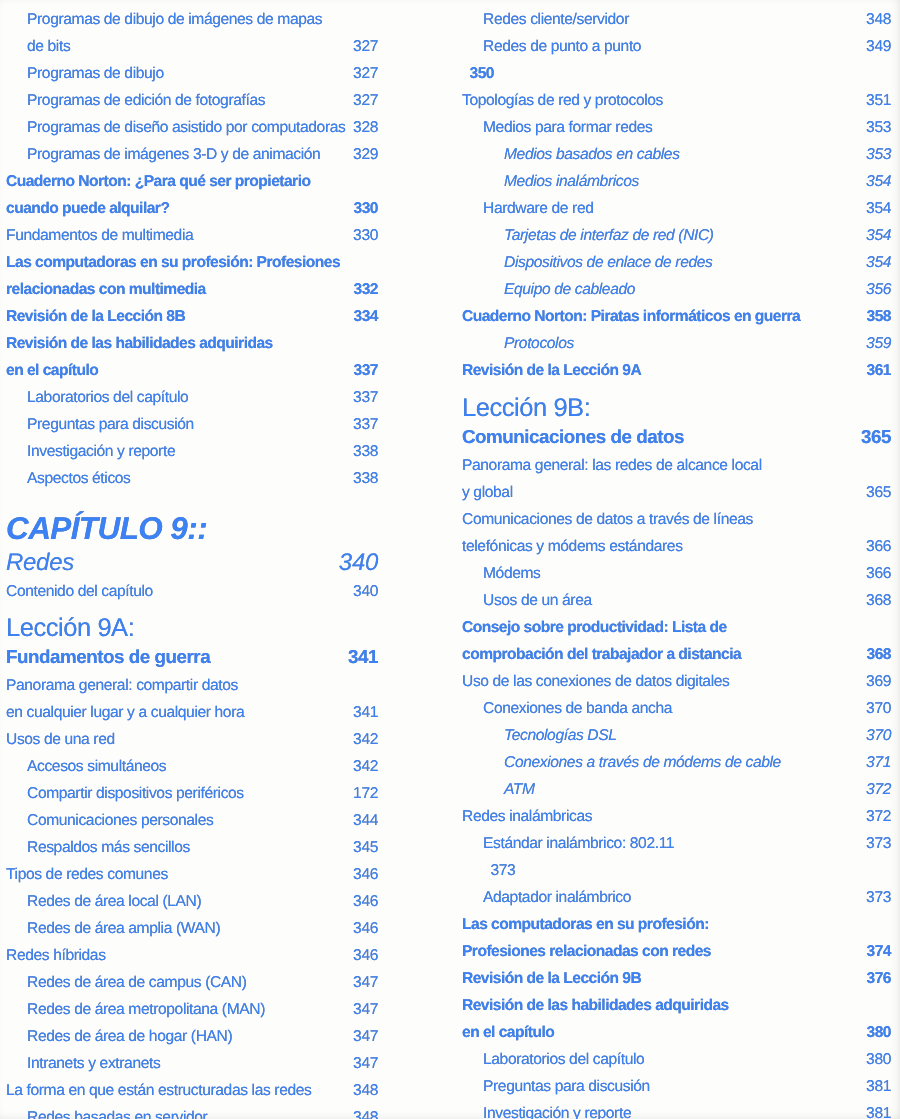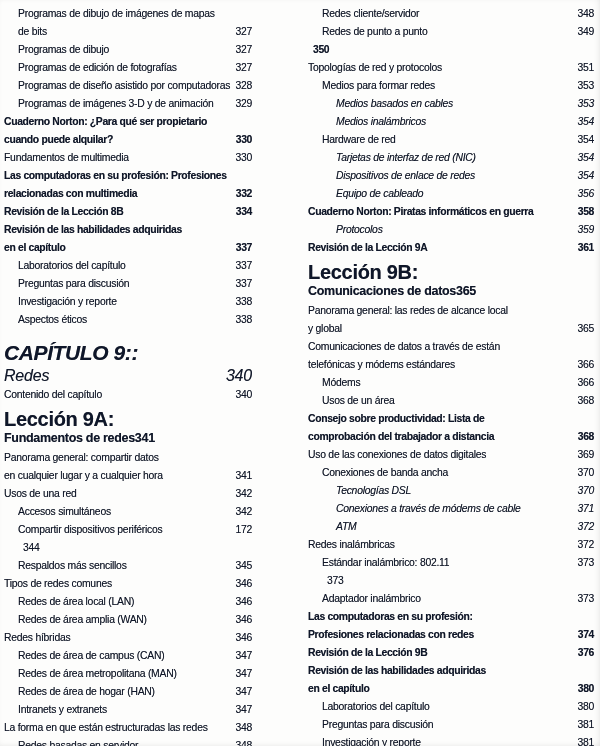--- a/index.html
+++ b/index.html
@@ -9,21 +9,21 @@
   }
   .page {
     position: relative;
     width: 600px;
     height: 746px;
     box-sizing: border-box;
     background: #fdfdfc;
     padding: 5px 6px 0 4px;
     overflow: hidden;
     font-family: "Liberation Sans", "DejaVu Sans", sans-serif;
-    color: #0f172a;
+    color: #3b82f6;
     box-shadow: inset -3px 0 7px -3px rgba(0,0,0,0.10), inset 0 -3px 7px -3px rgba(0,0,0,0.06);
   }
   .columns {
     display: grid;
     grid-template-columns: 248px 286px;
     column-gap: 56px;
   }
   .col {
     display: block;
     min-width: 0;
@@ -61,29 +61,29 @@
     justify-content: space-between;
     align-items: center;
     font-size: 16px;
     line-height: 21px;
     letter-spacing: -0.2px;
     text-shadow: 0 0 0.4px rgba(35,35,35,0.5);
   }
   
   .lesson-block { margin-top: 5px; }
   .lesson-label {
-    font-size: 20px;
-    font-weight: bold;
+    font-size: 17px;
+    font-weight: normal;
     line-height: 20px;
     letter-spacing: -0.3px;
     text-shadow: 0 0 0.4px rgba(35,35,35,0.6);
   }
   .lesson-title {
     display: flex;
-    justify-content: flex-start;
+    justify-content: space-between;
     align-items: baseline;
     font-size: 12.5px;
     font-weight: bold;
     line-height: 18px;
     letter-spacing: -0.3px;
     text-shadow: 0 0 0.4px rgba(35,35,35,0.6);
     margin-bottom: 2px;
   }
 </style>
 </head>
@@ -197,21 +197,21 @@
         </div>
         <div class="entry indent0 style-normal">
           <div class="line">
             <span class="txt">Contenido del capítulo</span>
             <span class="page-num">340</span>
           </div>
         </div>
         <div class="lesson-block">
           <div class="lesson-label">Lección 9A:</div>
           <div class="lesson-title">
-            <span class="txt">Fundamentos de redes</span>
+            <span class="txt">Fundamentos de guerra</span>
             <span class="page-num">341</span>
           </div>
         </div>
         <div class="entry indent0 style-normal">
           <div class="line">
             <span class="txt">Panorama general: compartir datos</span>
           </div>
           <div class="line">
             <span class="txt">en cualquier lugar y a cualquier hora</span>
             <span class="page-num">341</span>
@@ -230,20 +230,21 @@
           </div>
         </div>
         <div class="entry indent1 style-normal">
           <div class="line">
             <span class="txt">Compartir dispositivos periféricos</span>
             <span class="page-num">172</span>
           </div>
         </div>
         <div class="entry indent1 style-normal">
           <div class="line">
+            <span class="txt">Comunicaciones personales</span>
             <span class="page-num">344</span>
           </div>
         </div>
         <div class="entry indent1 style-normal">
           <div class="line">
             <span class="txt">Respaldos más sencillos</span>
             <span class="page-num">345</span>
           </div>
         </div>
         <div class="entry indent0 style-normal">
@@ -402,21 +403,21 @@
           <div class="line">
             <span class="txt">Panorama general: las redes de alcance local</span>
           </div>
           <div class="line">
             <span class="txt">y global</span>
             <span class="page-num">365</span>
           </div>
         </div>
         <div class="entry indent0 style-normal">
           <div class="line">
-            <span class="txt">Comunicaciones de datos a través de están</span>
+            <span class="txt">Comunicaciones de datos a través de líneas</span>
           </div>
           <div class="line">
             <span class="txt">telefónicas y módems estándares</span>
             <span class="page-num">366</span>
           </div>
         </div>
         <div class="entry indent1 style-normal">
           <div class="line">
             <span class="txt">Módems</span>
             <span class="page-num">366</span>

